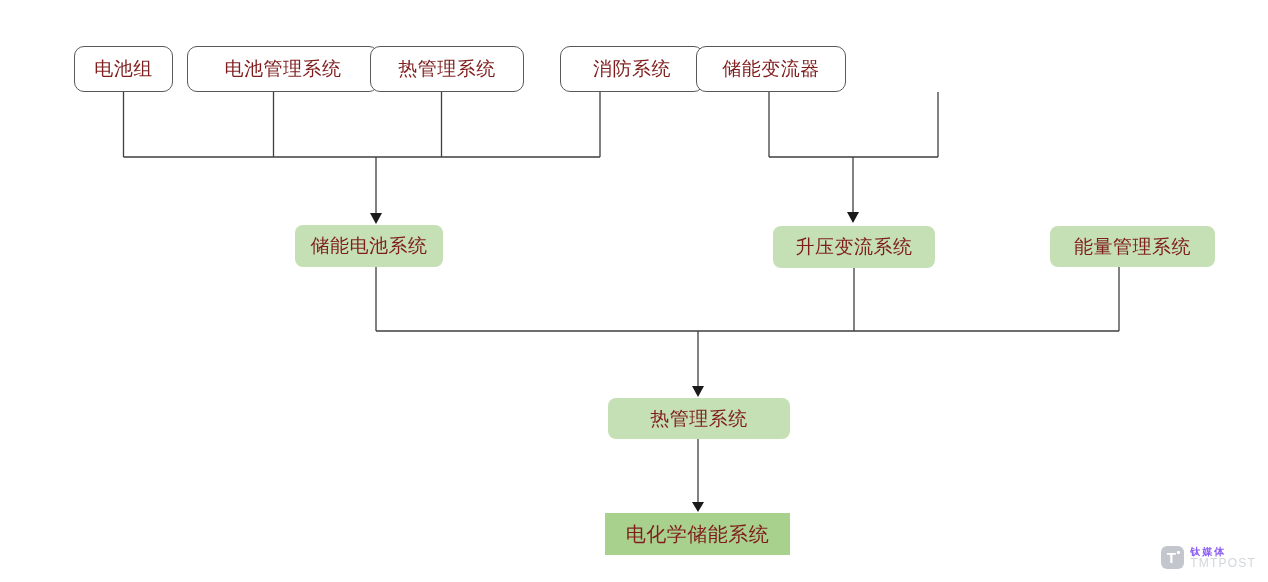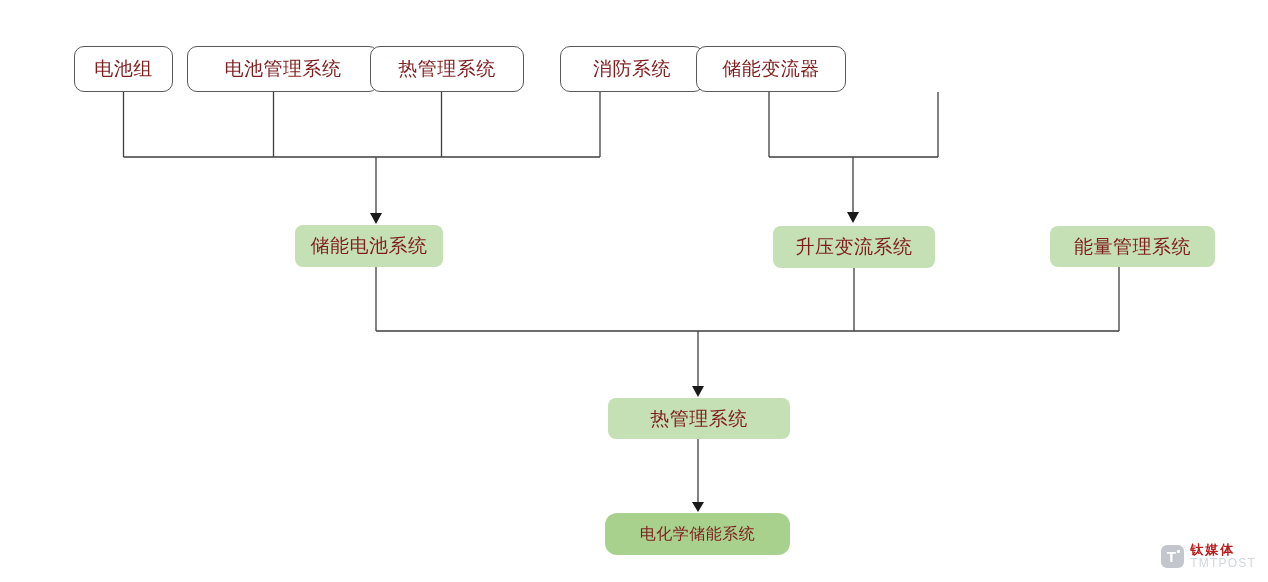--- a/index.html
+++ b/index.html
@@ -25,22 +25,22 @@
     background:#ffffff;
     border:1.5px solid #595959;
     border-radius:10px;
   }
   .node-green{
     background:#c5e0b4;
     border-radius:8px;
   }
   .node-green-dark{
     background:#a9d18e;
-    border-radius:12px;
-    font-size:16px;
+    border-radius:0;
+    font-size:20px;
     text-align:center;
   }
   
   #n-battery-pack{left:74px;top:46px;width:99px;height:46px;}
   #n-bms{left:187px;top:46px;width:192px;height:46px;}
   #n-thermal{left:370px;top:46px;width:154px;height:46px;}
   #n-fire{left:528px;top:46px;width:144px;height:46px;margin-left:32px;}
   #n-pcs{left:696px;top:46px;width:150px;height:46px;}
   #n-other-electrical{left:858px;top:46px;width:171px;height:46px;}
   
@@ -66,21 +66,21 @@
   }
   .wm-icon .wm-t{
     color:#ffffff;font-weight:bold;font-size:15px;line-height:1;
     margin-right:3px;
   }
   .wm-icon .wm-dot{
     position:absolute;top:5px;right:4px;
     width:3px;height:3px;background:#ffffff;border-radius:1px;
   }
   .wm-text{display:flex;flex-direction:column;line-height:1.1;}
-  .wm-brand{color:#b91c1c;font-size:13px;font-weight:bold;letter-spacing:2px;font-family:Liberation Serif, serif;}
+  .wm-brand{color:#8b5cf6;font-size:10px;font-weight:bold;letter-spacing:2px;font-family:Liberation Serif, serif;}
   .wm-sub{color:#d2d6da;font-size:12px;letter-spacing:1.2px;}
 </style>
 </head>
 <body>
 
 <div class="canvas">
 
   <svg class="connectors" width="1268" height="582" viewBox="0 0 1268 582" aria-hidden="true">
 
     <path d="M123.5 92V157 M273.5 92V157 M441.5 92V157 M600 92V157 M123.5 157H600

